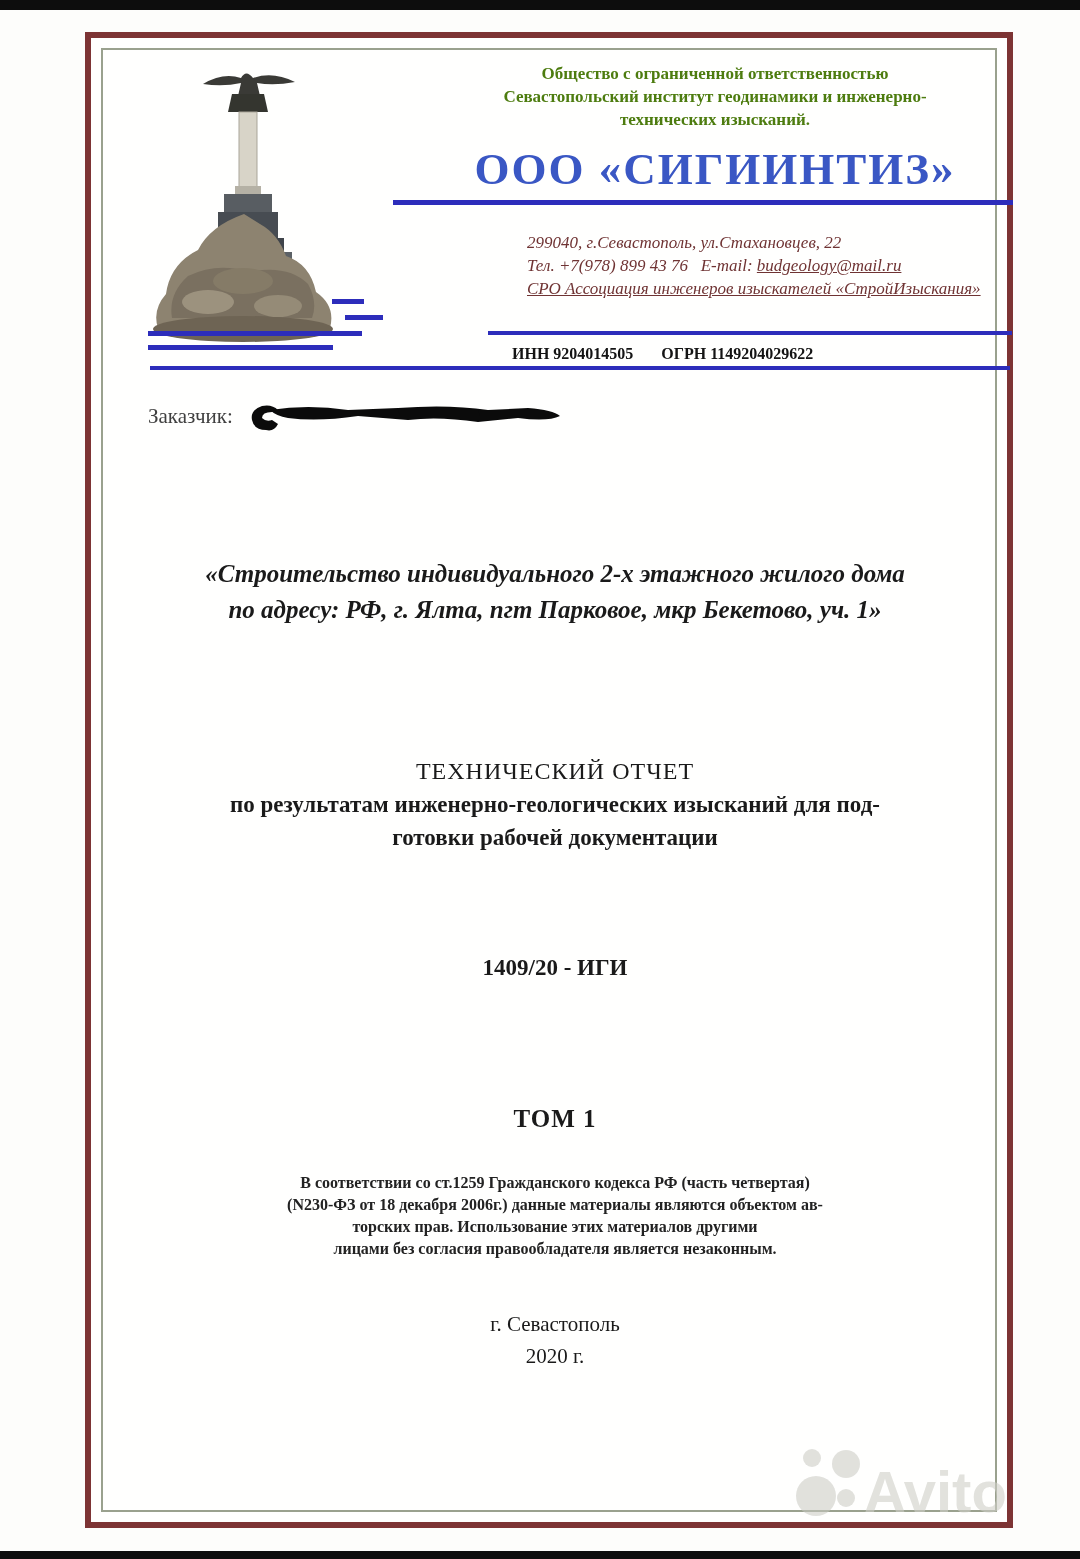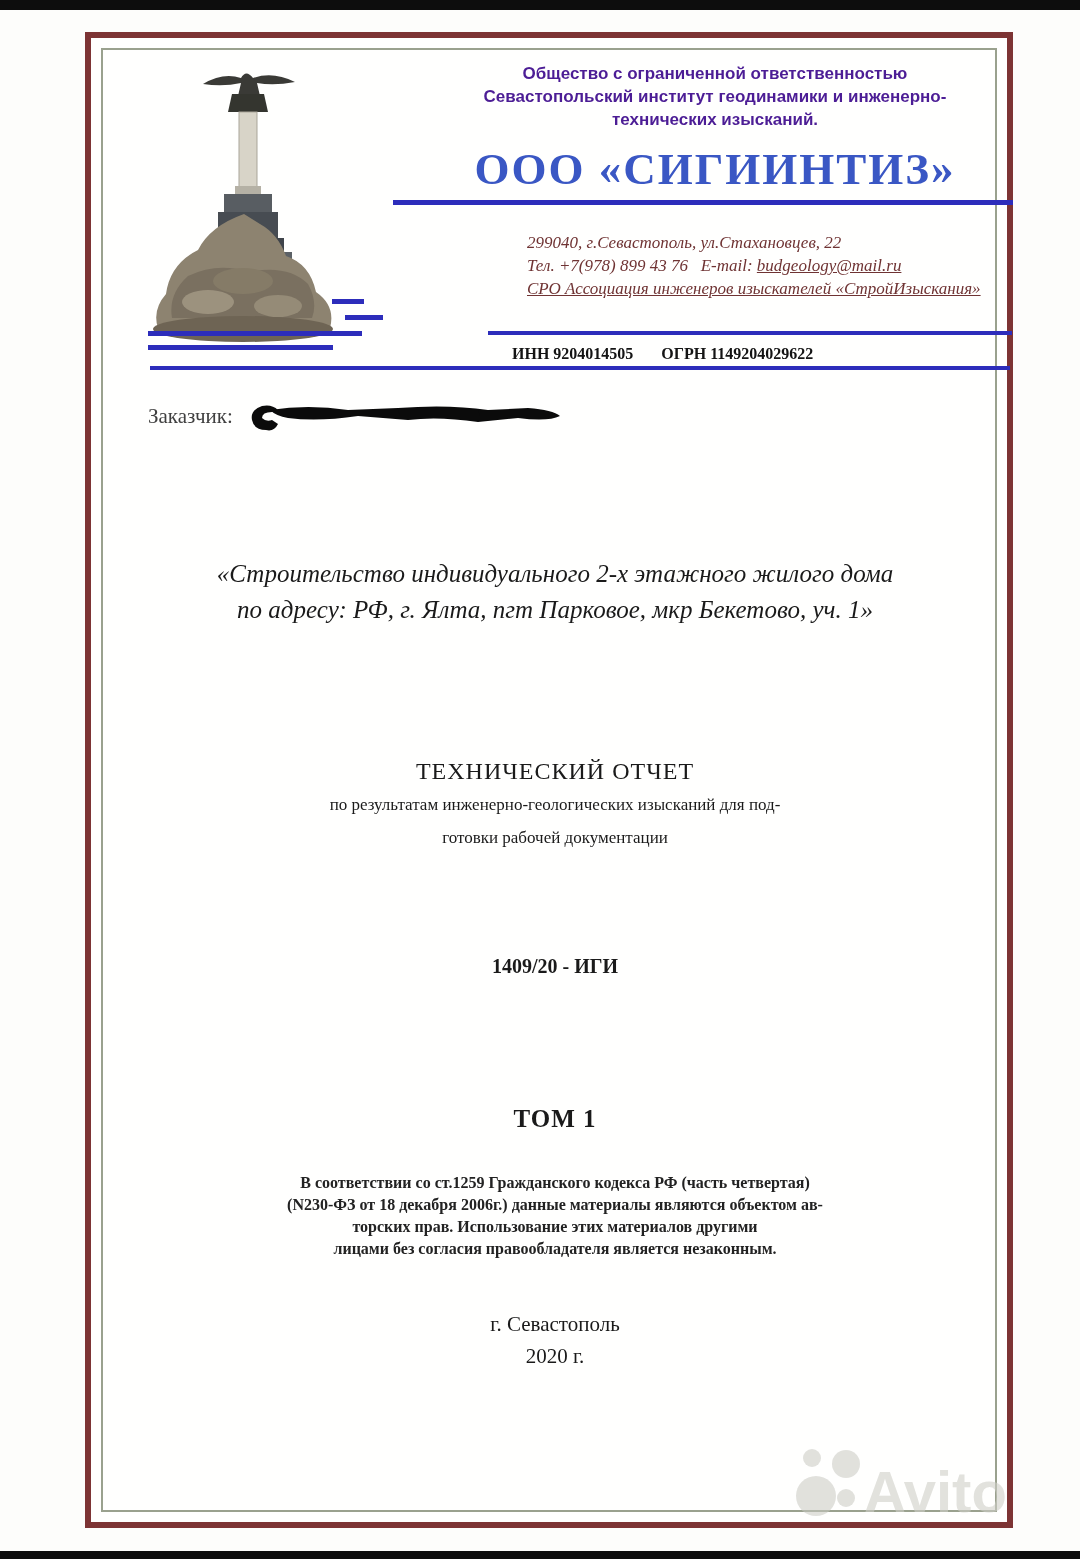--- a/index.html
+++ b/index.html
@@ -25,23 +25,23 @@
     position:absolute; left:10px; top:10px; right:10px; bottom:10px;
     border:2px solid #9aa18e;
   }
 
   
   .letterhead {
     position:absolute; left:430px; top:62px; width:570px;
     text-align:center;
   }
   .letterhead .org-line {
-    font-family:Liberation Sans, sans-serif;
+    font-family:Liberation Serif, serif;
     font-weight:bold; font-size:17px; line-height:23px;
-    color:#4c1d95;
+    color:#4d7c0f;
   }
   .letterhead .company-title {
     margin-top:12px;
     font-family:"Liberation Serif", serif;
     font-weight:bold; font-size:45px; letter-spacing:2px;
     color:#3a57c4;
   }
   .blue-rule { position:absolute; background:#2d2dbb; }
   .rule-under-title { left:393px; top:200px; width:620px; height:5px; }
 
@@ -69,25 +69,25 @@
 
   .customer-row { position:absolute; left:148px; top:404px; height:40px; }
   .customer-label { font-size:21px; color:#404040; }
   .redaction { position:absolute; left:100px; top:-8px; }
 
   .monument { position:absolute; left:148px; top:66px; width:190px; height:282px; }
 
   .centered-block {
     position:absolute; left:95px; width:920px; text-align:center;
   }
-  .project-title { top:556px; font-weight:normal; font-style:italic; font-size:25px; line-height:36px; }
+  .project-title { top:556px; font-weight:bold; font-style:italic; font-size:25px; line-height:36px; }
   .report-block  { top:748px; }
   .report-title  { font-size:24px; line-height:34px; font-weight:normal; letter-spacing:1px;margin-top:6px; }
-  .report-sub    { font-weight:normal; font-size:17px; line-height:33px; }
-  .doc-number    { top:955px; font-weight:bold; font-size:20px; }
+  .report-sub    { font-weight:bold; font-size:23px; line-height:33px; }
+  .doc-number    { top:955px; font-weight:bold; font-size:23px; }
   .volume        { top:1105px; font-weight:bold; font-size:25px; letter-spacing:1px; }
   .copyright     { top:1172px; font-weight:bold; font-size:16px; line-height:22px; color:#222; }
   .city-year     { top:1308px; font-size:21px; line-height:32px; }
 
   .watermark {
     position:absolute; left:794px; top:1420px; width:240px; height:110px;
     pointer-events:none;
   }
 </style>
 </head>

